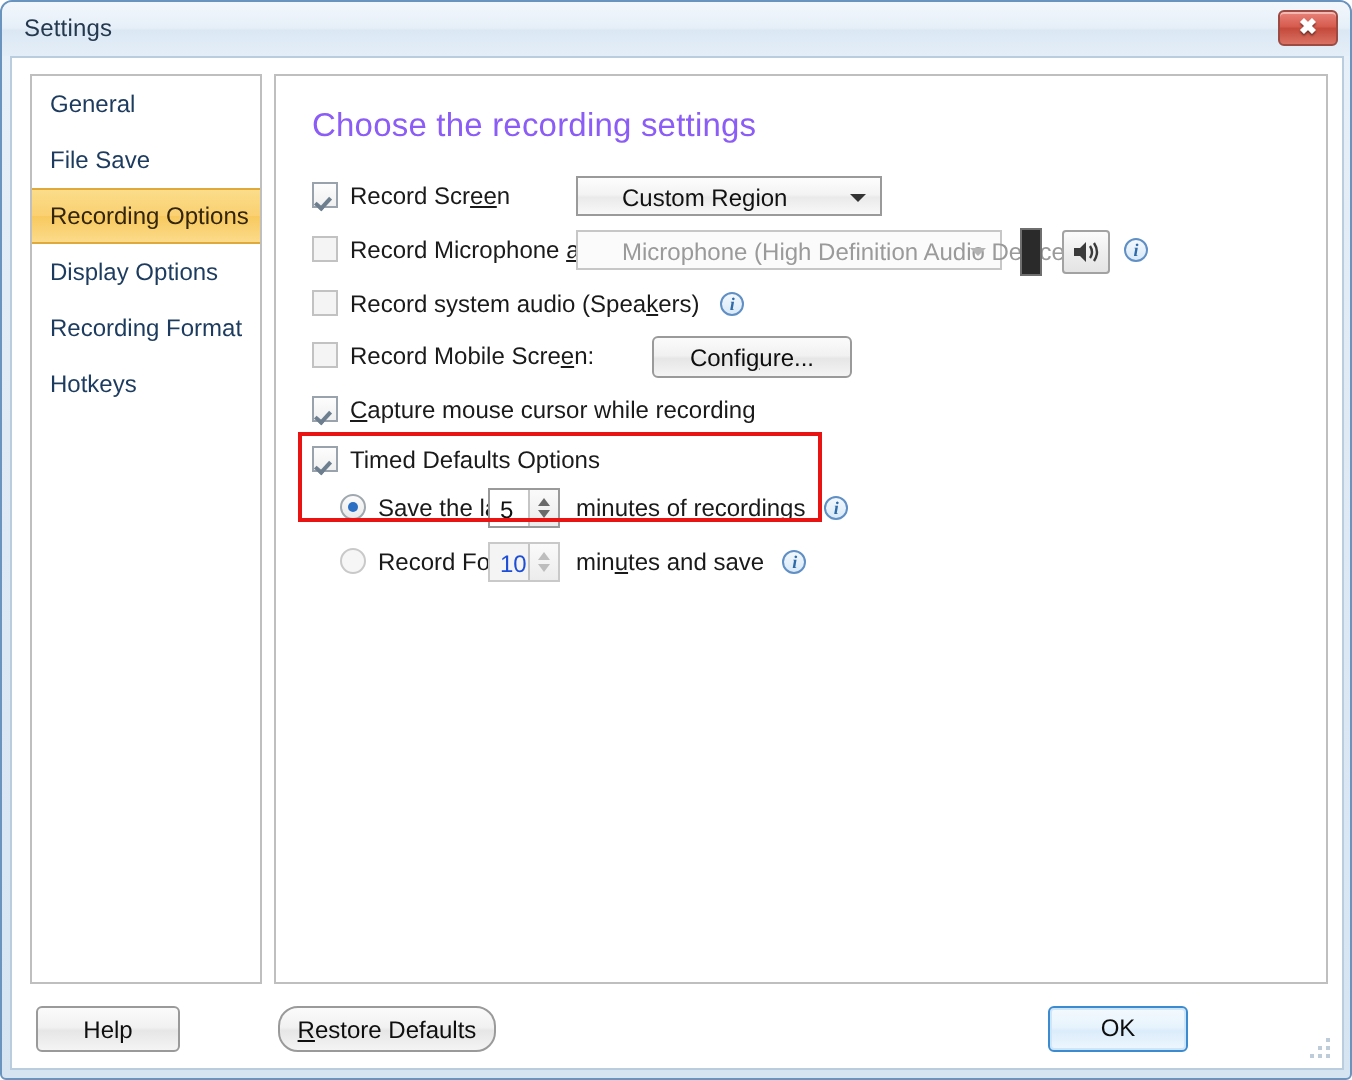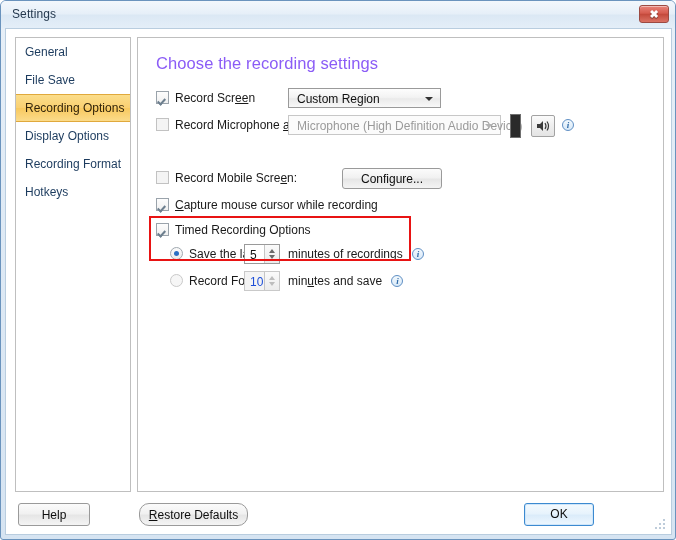--- a/index.html
+++ b/index.html
@@ -140,21 +140,21 @@
     font-size: 12px; color: #111;
     cursor: pointer;
   }
   .combo.disabled {
     border-color: #c7c7c7;
     background: #fbfbfb;
     color: #9a9a9a;
     cursor: default;
   }
   .combo .ctext {
-    position: absolute; left: 8px; top: 3px;
+    position: absolute; left: 22px; top: 3px;
     white-space: nowrap; overflow: hidden;
   }
   .combo .arrow {
     position: absolute; right: 7px; top: 8px;
     width: 0; height: 0;
     border-left: 4px solid transparent;
     border-right: 4px solid transparent;
     border-top: 4px solid #333;
   }
   .combo.disabled .arrow { border-top-color: #b4b4b4; }
@@ -295,32 +295,36 @@
       <div class="meter" style="left:372px; top:76px;"></div>
       <div class="spkbtn" style="left:393px; top:77px;">
         <svg width="22" height="20" viewBox="0 0 22 20">
           <polygon points="5,8 8,8 11,5 11,15 8,12 5,12" fill="#3a3a3a"></polygon>
           <path d="M13 7 Q15 10 13 13" stroke="#3a3a3a" stroke-width="1.2" fill="none"></path>
           <path d="M15 5.5 Q18 10 15 14.5" stroke="#3a3a3a" stroke-width="1.2" fill="none"></path>
         </svg>
       </div>
       <span class="info" style="position:absolute; left:424px; top:81px;"></span>
 
+      <div class="row" style="top:107px;">
+        <span class="cb unchecked"></span><span class="cb-label"><span>Record system audio (Spea</span><u>k</u><span>ers)</span></span>
+        <span class="info" style="margin-left:7px;"></span>
+      </div>
 
       <div class="row" style="top:133px;">
         <span class="cb unchecked"></span><span class="cb-label"><span>Record Mobile Scre</span><u>e</u><span>n:</span></span>
       </div>
-      <div class="btn" style="left:204px; top:130px; width:100px; height:21px; line-height:20px;"><span>Confi</span><u>g</u><span>ure...</span></div>
+      <div class="btn" style="left:188px; top:130px; width:100px; height:21px; line-height:20px;"><span>Confi</span><u>g</u><span>ure...</span></div>
 
       <div class="row" style="top:160px;">
         <span class="cb checked"></span><span class="cb-label"><u>C</u><span>apture mouse cursor while recording</span></span>
       </div>
 
       <div class="row" style="top:185px;">
-        <span class="cb checked"></span><span class="cb-label">Timed Recording Options</span>
+        <span class="cb checked"></span><span class="cb-label">Timed Defaults Options</span>
       </div>
 
       <div class="row" style="top:209px; left:32px;">
         <span class="rb checked"></span><span class="rb-label"><span>Save the </span><u>l</u><span>ast</span></span>
       </div>
       <div class="spin" style="left:106px; top:206px; width:36px;">
         <span class="sval">5</span>
         <span class="sbtns">
             <i class="up"></i>
             <i class="dn"></i>

